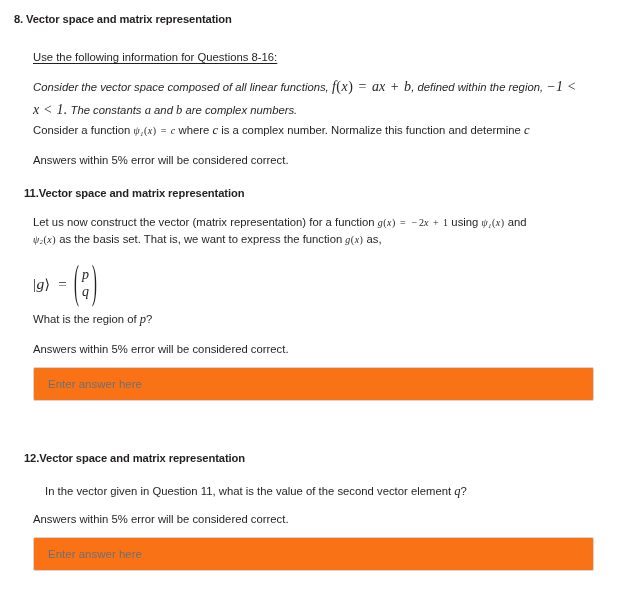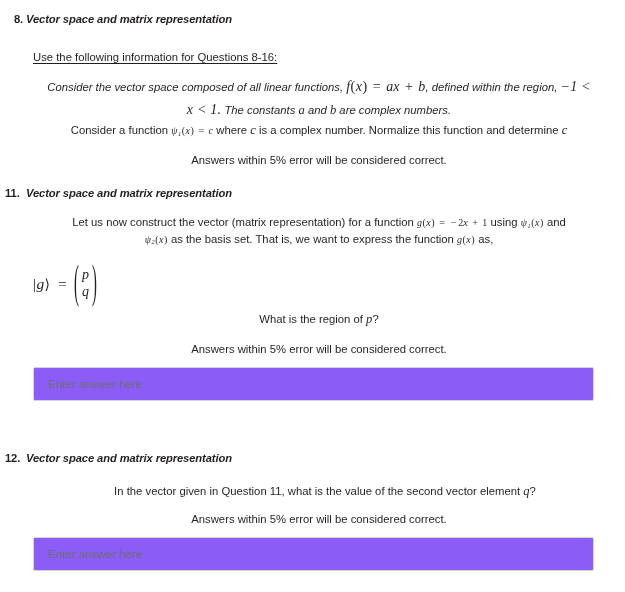--- a/index.html
+++ b/index.html
@@ -36,38 +36,36 @@
   }
   .q-num {
     width: 42px;
     flex: 0 0 26px;
     text-align: left;
     padding-left: 14px;
     box-sizing: border-box;
     font-weight: bold;
   }
   .q-num.wide {
-    padding-left: 5px;
+    padding-left: 24px;
   }
   .q-title {
     font-weight: bold;
-    font-style: italic;
   }
 
   .q-body {
     padding-left: 33px;
     padding-right: 20px;
   }
 
   .para {
     font-size: 11.3px;
     line-height: 1.45;
     color: #231f20;
     margin: 0;
-    text-align: center;
   }
 
   .underlined {
     text-decoration: underline;
     text-underline-offset: 2px;
   }
 
   
   .math {
     font-family: "Liberation Serif", "DejaVu Serif", serif;
@@ -154,21 +152,21 @@
   }
 
   
   .answer-input {
     box-sizing: border-box;
     width: 561px;
     height: 34px;
     margin-left: 33px;
     border: 1px solid #d6d4d2;
     border-radius: 2px;
-    background: #8b5cf6;
+    background: #f97316;
     font-family: "Liberation Sans", sans-serif;
     font-size: 11.5px;
     color: #231f20;
     padding: 0 0 0 14px;
     outline: none;
   }
   .answer-input::placeholder {
     color: #6f6f6f;
     opacity: 1;
   }

